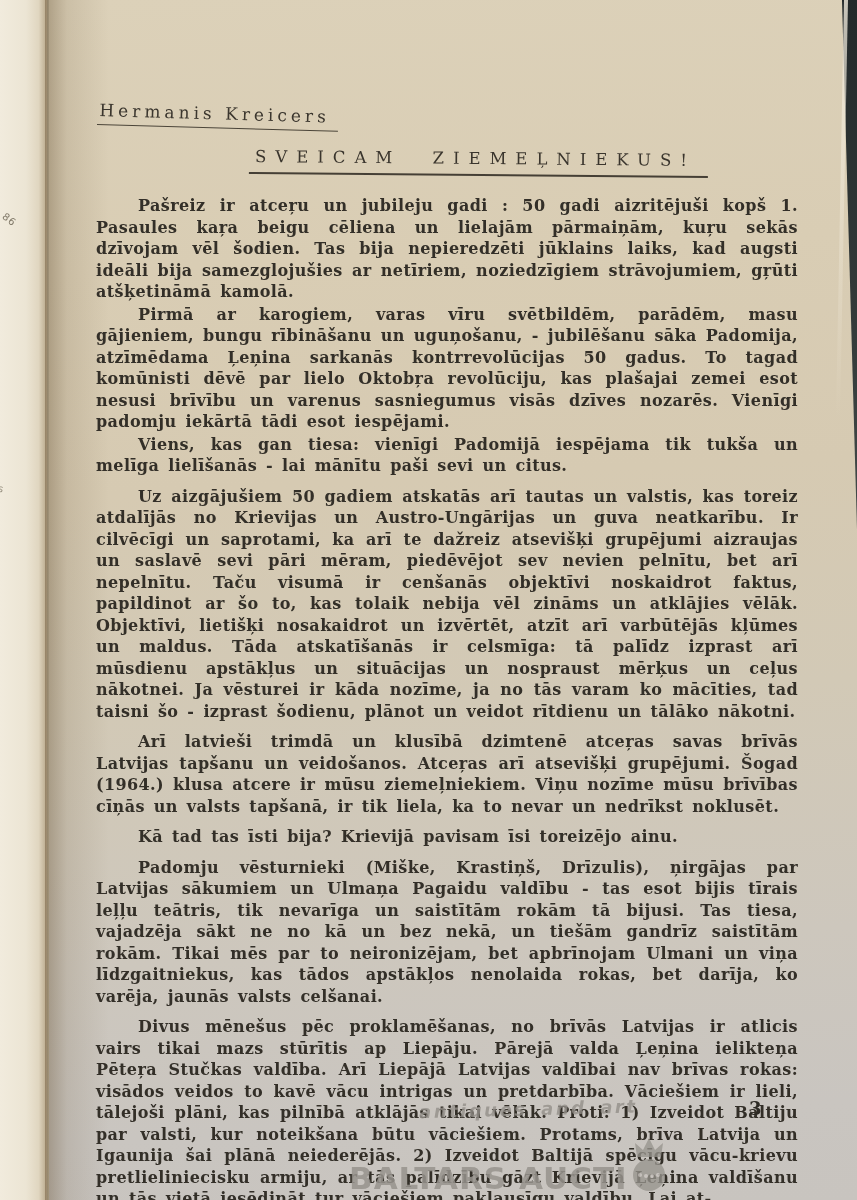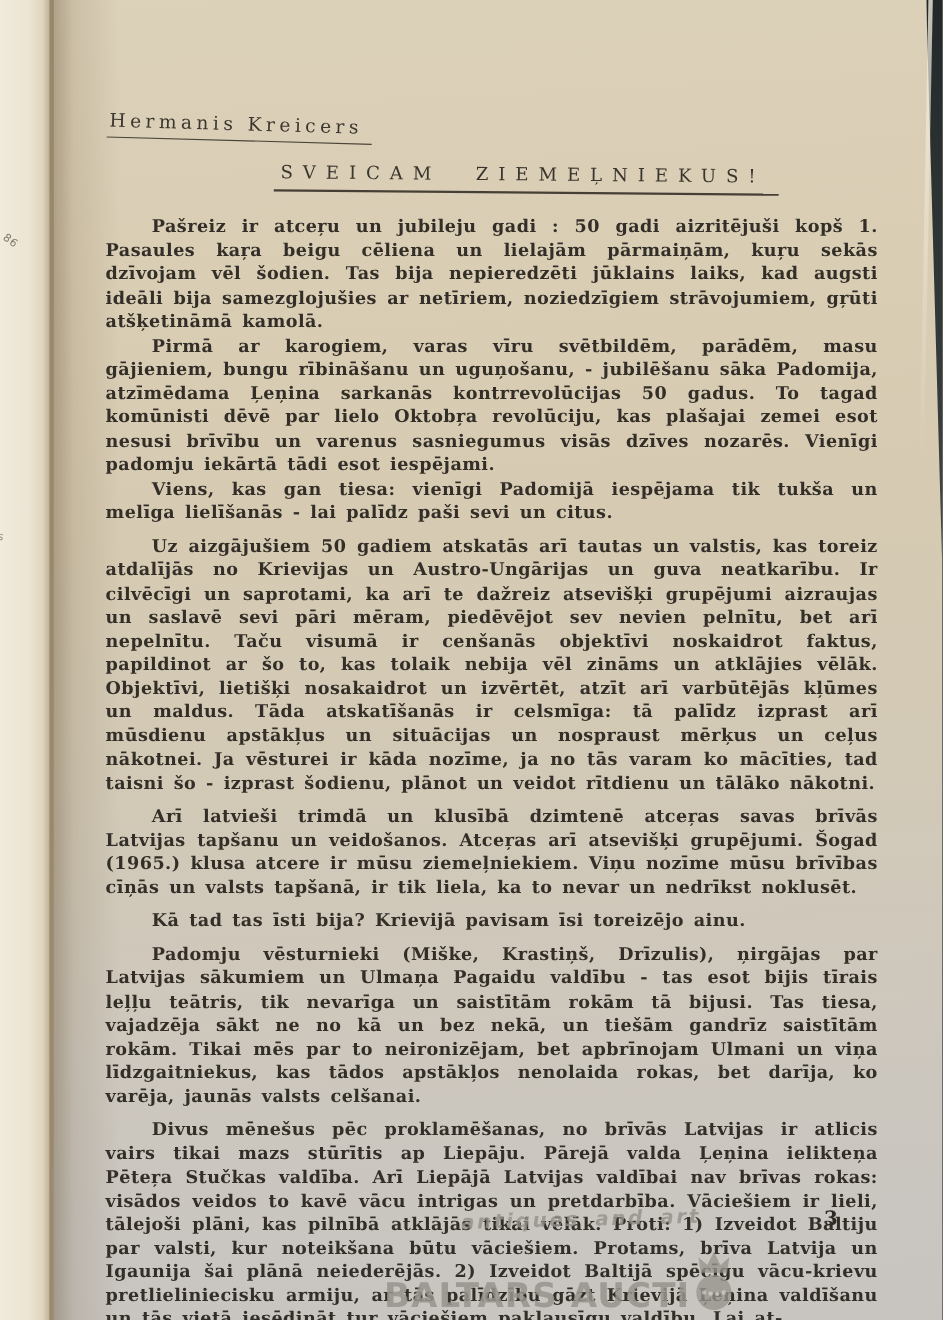--- a/index.html
+++ b/index.html
@@ -127,23 +127,23 @@
 
   <div class="page">
 
     <div class="author">Hermanis Kreicers</div>
 
     <div class="title">SVEICAM ZIEMEĻNIEKUS!</div>
 
     <div class="body-text">
       <p class="mb0">Pašreiz ir atceŗu un jubileju gadi : 50 gadi aizritējuši kopš 1. Pasaules kaŗa beigu cēliena un lielajām pārmaiņām, kuŗu sekās dzīvojam vēl šodien. Tas bija nepieredzēti jūklains laiks, kad augsti ideāli bija samezglojušies ar netīriem, noziedzīgiem strāvojumiem, gŗūti atšķetināmā kamolā.</p>
       <p class="mb0">Pirmā ar karogiem, varas vīru svētbildēm, parādēm, masu gājieniem, bungu rībināšanu un uguņošanu, - jubilēšanu sāka Padomija, atzīmēdama Ļeņina sarkanās kontrrevolūcijas 50 gadus. To tagad komūnisti dēvē par lielo Oktobŗa revolūciju, kas plašajai zemei esot nesusi brīvību un varenus sasniegumus visās dzīves nozarēs. Vienīgi padomju iekārtā tādi esot iespējami.</p>
-      <p>Viens, kas gan tiesa: vienīgi Padomijā iespējama tik tukša un melīga lielīšanās - lai palīdz paši sevi un citus.</p>
+      <p>Viens, kas gan tiesa: vienīgi Padomijā iespējama tik tukša un melīga lielīšanās - lai mānītu paši sevi un citus.</p>
       <p>Uz aizgājušiem 50 gadiem atskatās arī tautas un valstis, kas toreiz atdalījās no Krievijas un Austro-Ungārijas un guva neatkarību. Ir cilvēcīgi un saprotami, ka arī te dažreiz atsevišķi grupējumi aizraujas un saslavē sevi pāri mēram, piedēvējot sev nevien pelnītu, bet arī nepelnītu. Taču visumā ir cenšanās objektīvi noskaidrot faktus, papildinot ar šo to, kas tolaik nebija vēl zināms un atklājies vēlāk. Objektīvi, lietišķi nosakaidrot un izvērtēt, atzīt arī varbūtējās kļūmes un maldus. Tāda atskatīšanās ir celsmīga: tā palīdz izprast arī mūsdienu apstākļus un situācijas un nospraust mērķus un ceļus nākotnei. Ja vēsturei ir kāda nozīme, ja no tās varam ko mācīties, tad taisni šo - izprast šodienu, plānot un veidot rītdienu un tālāko nākotni.</p>
-      <p>Arī latvieši trimdā un klusībā dzimtenē atceŗas savas brīvās Latvijas tapšanu un veidošanos. Atceŗas arī atsevišķi grupējumi. Šogad (1965.) klusa atcere ir mūsu ziemeļniekiem. Viņu nozīme mūsu brīvības cīņās un valsts tapšanā, ir tik liela, ka to nevar un nedrīkst noklusēt.</p>
+      <p>Arī latvieši trimdā un klusībā dzimtenē atceŗas savas brīvās Latvijas tapšanu un veidošanos. Atceŗas arī atsevišķi grupējumi. Šogad (1964.) klusa atcere ir mūsu ziemeļniekiem. Viņu nozīme mūsu brīvības cīņās un valsts tapšanā, ir tik liela, ka to nevar un nedrīkst noklusēt.</p>
       <p>Kā tad tas īsti bija? Krievijā pavisam īsi toreizējo ainu.</p>
       <p>Padomju vēsturnieki (Miške, Krastiņš, Drīzulis), ņirgājas par Latvijas sākumiem un Ulmaņa Pagaidu valdību - tas esot bijis tīrais leļļu teātris, tik nevarīga un saistītām rokām tā bijusi. Tas tiesa, vajadzēja sākt ne no kā un bez nekā, un tiešām gandrīz saistītām rokām. Tikai mēs par to neironizējam, bet apbrīnojam Ulmani un viņa līdzgaitniekus, kas tādos apstākļos nenolaida rokas, bet darīja, ko varēja, jaunās valsts celšanai.</p>
       <p>Divus mēnešus pēc proklamēšanas, no brīvās Latvijas ir atlicis vairs tikai mazs stūrītis ap Liepāju. Pārejā valda Ļeņina ielikteņa Pēteŗa Stučkas valdība. Arī Liepājā Latvijas valdībai nav brīvas rokas: visādos veidos to kavē vācu intrigas un pretdarbība. Vāciešiem ir lieli, tālejoši plāni, kas pilnībā atklājās tikai vēlāk. Proti: 1) Izveidot Baltiju par valsti, kur noteikšana būtu vāciešiem. Protams, brīva Latvija un Igaunija šai plānā neiederējās. 2) Izveidot Baltijā spēcīgu vācu-krievu pretlieliniecisku armiju, ar tās palīdzību gāzt Krievijā Ļeņina valdīšanu un tās vietā iesēdināt tur vāciešiem paklausīgu valdību. Lai at-</p>
     </div>
 
     <div class="page-num">3</div>
 
     <div class="watermark">
       <div class="wm-tagline">antiques and art</div>
       <div class="wm-brand">

